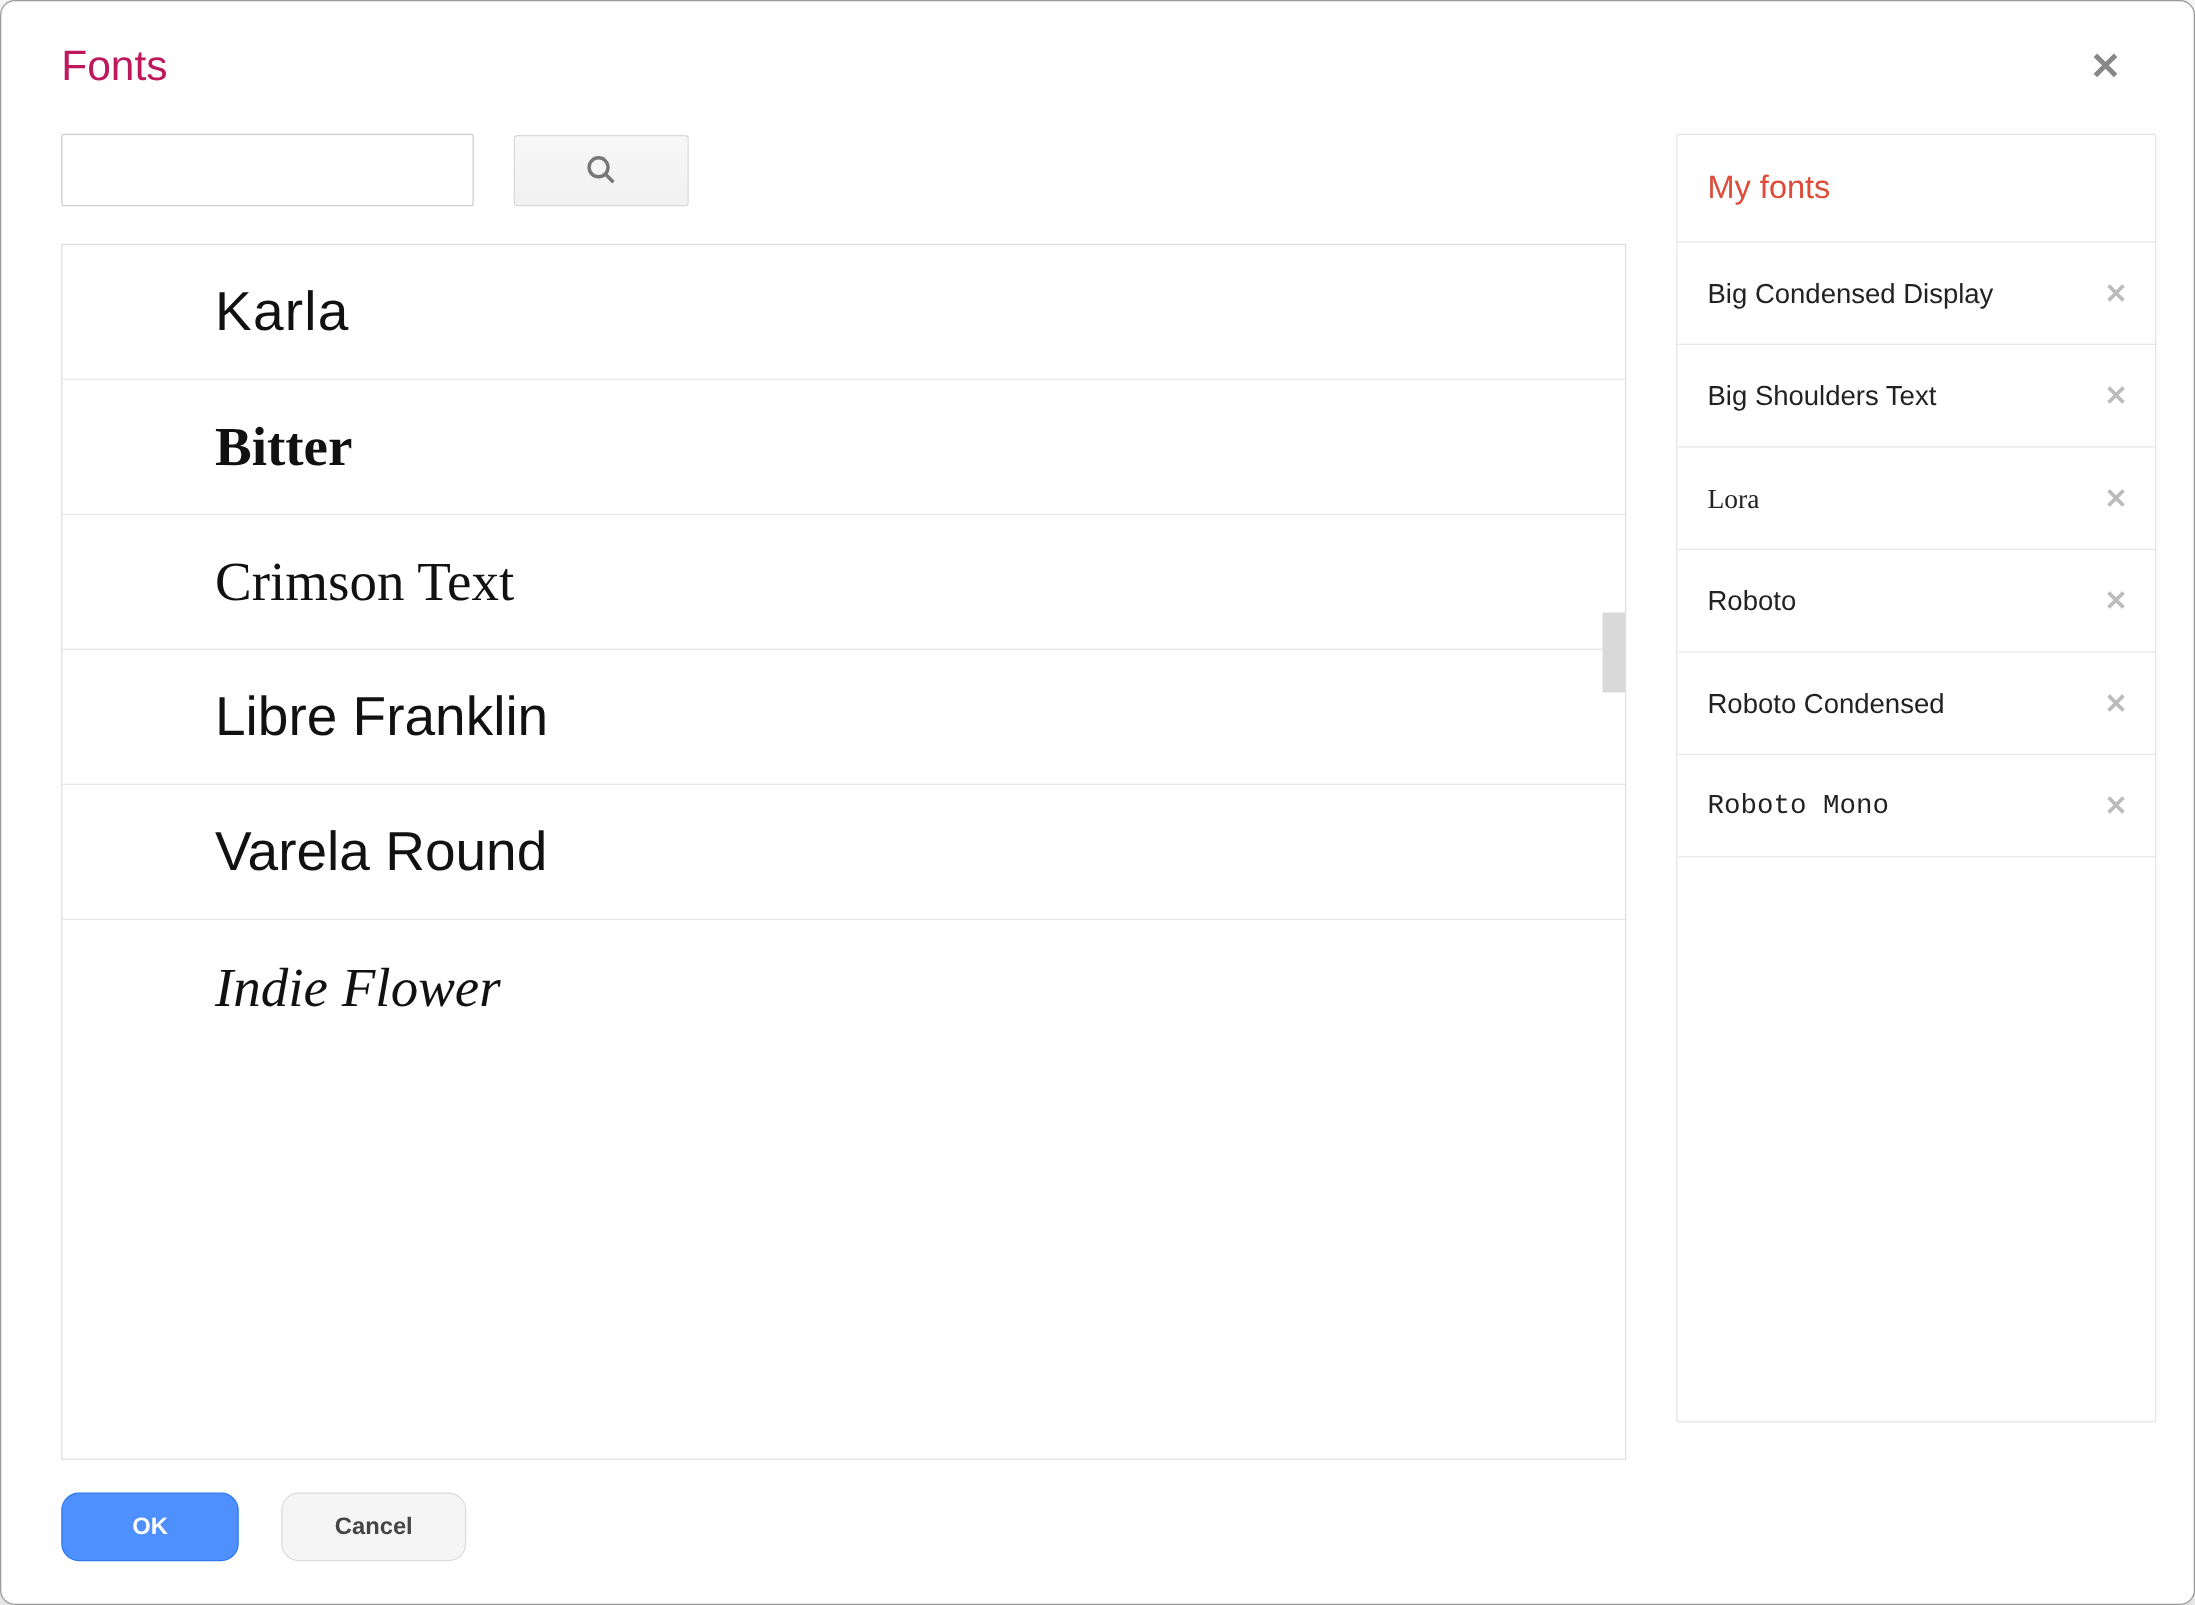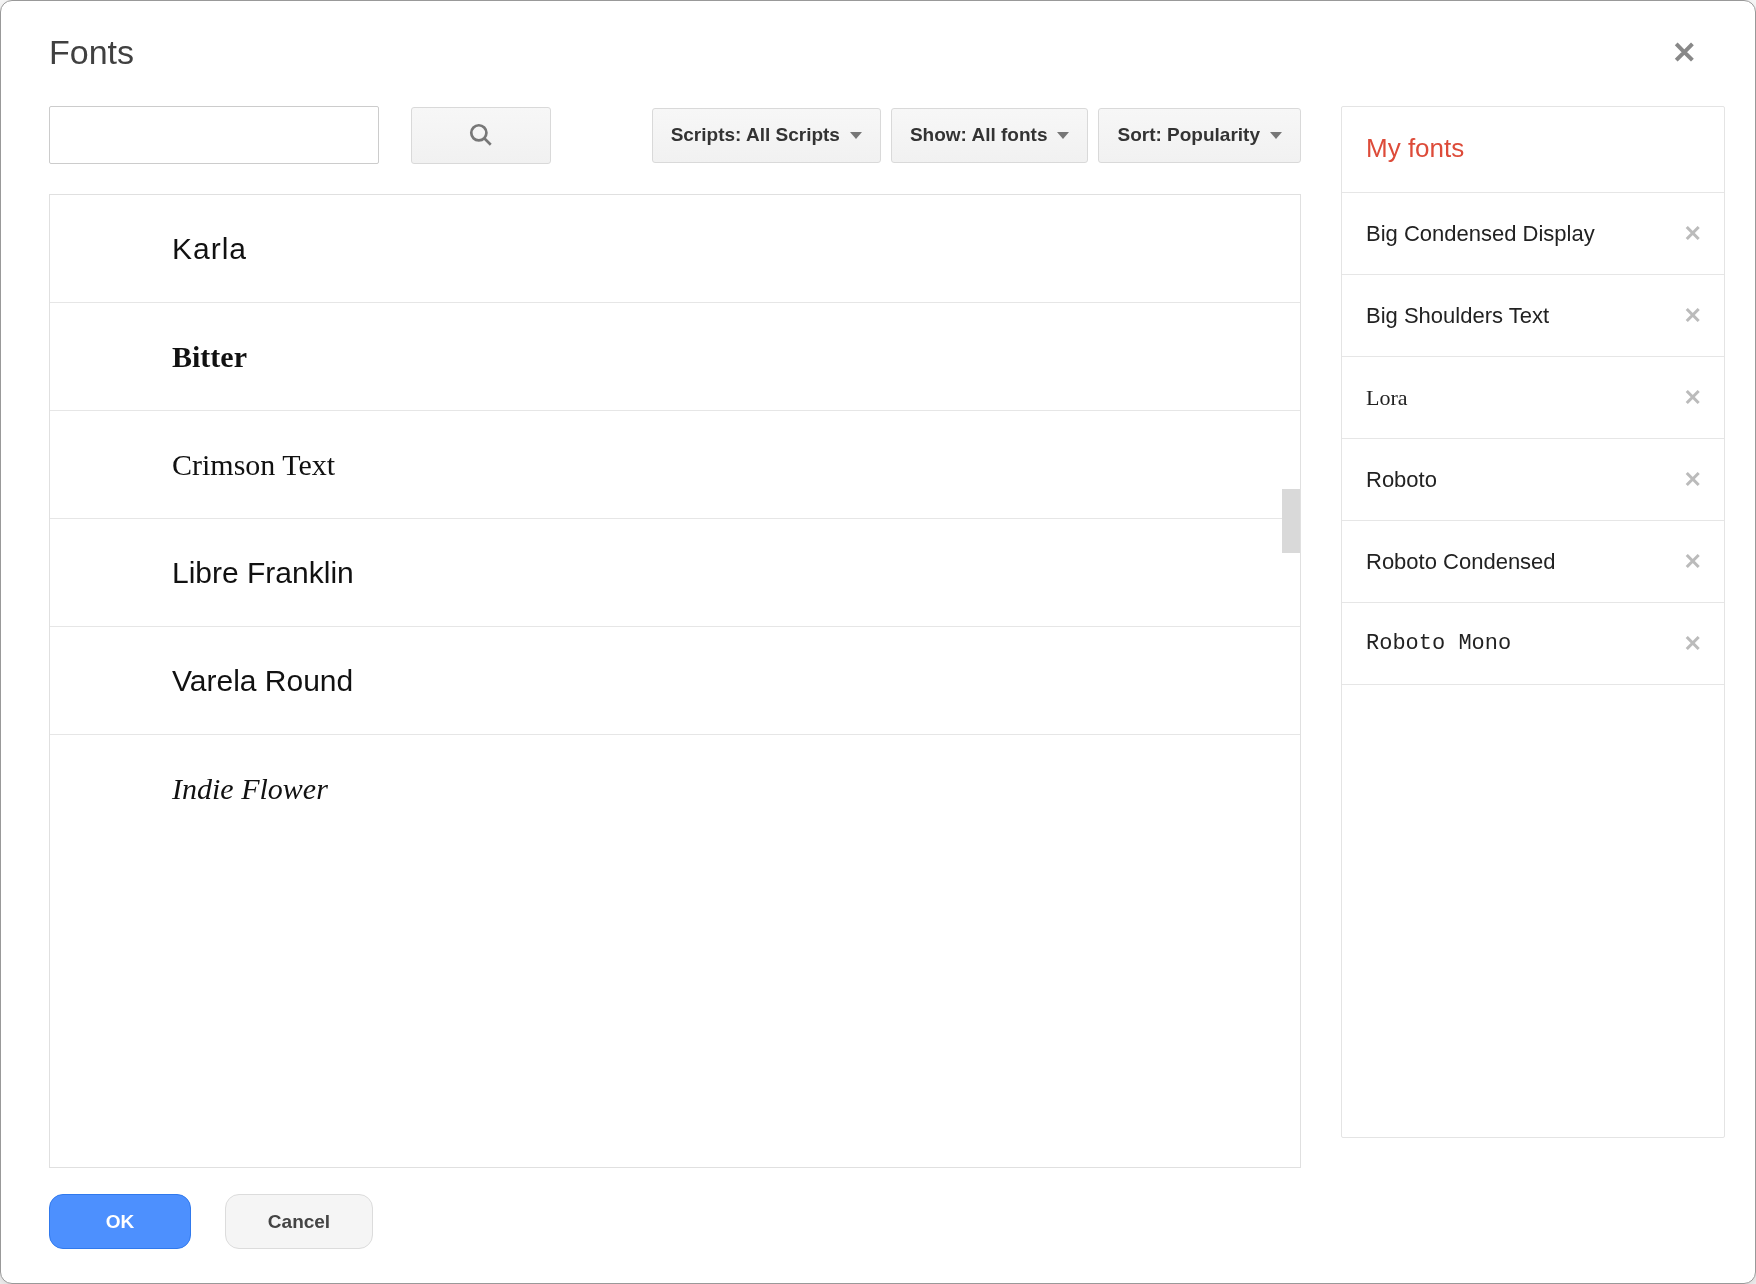--- a/index.html
+++ b/index.html
@@ -26,21 +26,21 @@
     flex-direction: column;
   }
   .dialog-header {
     padding: 28px 48px 10px 48px;
     display: flex;
     align-items: center;
     justify-content: space-between;
   }
   .dialog-title {
     font-size: 34px;
-    color: #404040;
+    color: #be185d;
     font-weight: 400;
   }
   .close-btn {
     font-size: 30px;
     color: #888;
     cursor: pointer;
     font-weight: bold;
     padding: 6px 10px;
   }
   .dialog-body {
@@ -116,21 +116,21 @@
   .font-list {
     height: 100%;
     overflow-y: auto;
   }
   .font-row {
     height: 108px;
     border-bottom: 1px solid #e6e6e6;
     display: flex;
     align-items: center;
     padding-left: 122px;
-    font-size: 30px;
+    font-size: 44px;
     color: #111;
     cursor: pointer;
   }
   .font-row:last-child { border-bottom: none; }
   .scroll-thumb {
     position: absolute;
     right: 0;
     top: 294px;
     width: 18px;
     height: 64px;
@@ -231,34 +231,20 @@
 
       <div class="toolbar">
         <input class="search-input" type="text" value="" style="">
         <button class="search-btn">
           <svg width="26" height="26" viewBox="0 0 24 24" fill="none" stroke="#777" stroke-width="2.5">
             <circle cx="10" cy="10" r="7"></circle>
             <line x1="15" y1="15" x2="21" y2="21"></line>
           </svg>
         </button>
 
-        <div class="filter-group">
-          <button class="filter-btn">
-            <span>Scripts: All Scripts</span>
-            <span class="caret-down"></span>
-          </button>
-          <button class="filter-btn">
-            <span>Show: All fonts</span>
-            <span class="caret-down"></span>
-          </button>
-          <button class="filter-btn">
-            <span>Sort: Popularity</span>
-            <span class="caret-down"></span>
-          </button>
-        </div>
       </div>
 
       <div class="font-list-container">
         <div class="font-list" id="font-list">
             <div class="font-row f-karla">
               <span>Karla</span>
             </div>
             <div class="font-row f-bitter">
               <span>Bitter</span>
             </div>

